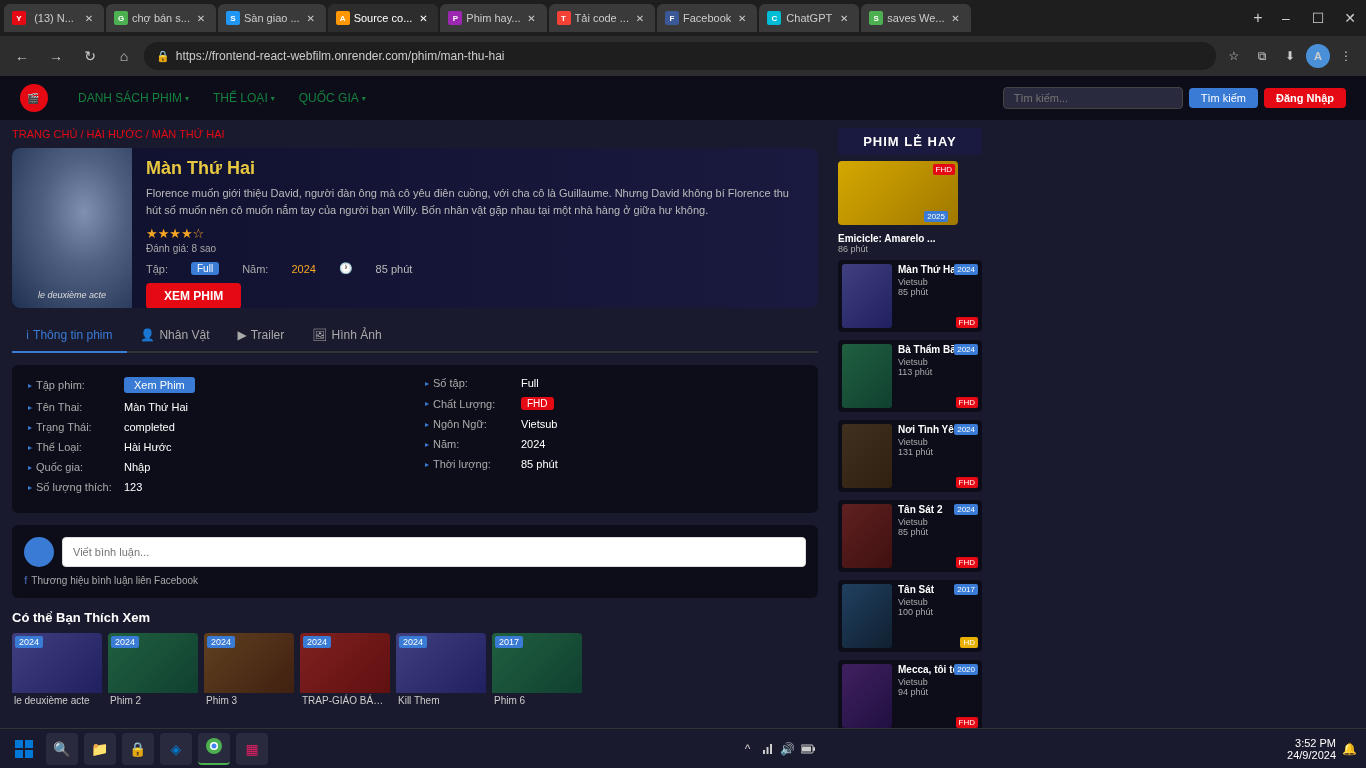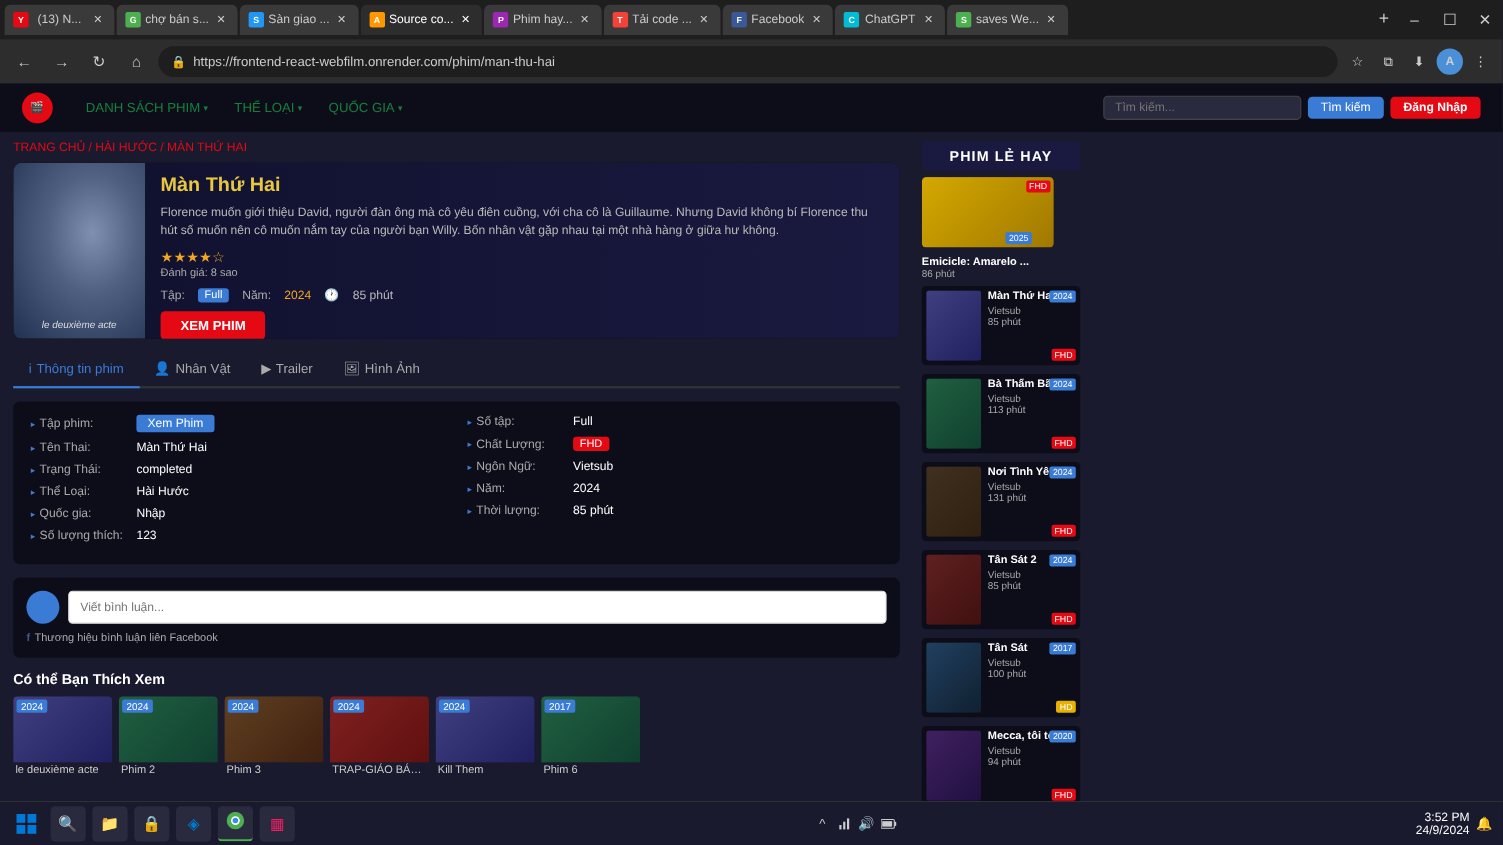--- a/index.html
+++ b/index.html
@@ -46,21 +46,21 @@
     .breadcrumb span { color: #e50914; }
 
     .movie-hero { background: #0d0d1a; border-radius: 8px; display: flex; gap: 0; overflow: hidden; height: 160px; margin-bottom: 10px; }
     .hero-poster { width: 120px; flex-shrink: 0; background: linear-gradient(135deg, #2a2a5e, #1a1a3e); display: flex; align-items: center; justify-content: center; overflow: hidden; position: relative; }
     .poster-text { font-style: italic; font-size: 9px; color: #ddd; text-align: center; }
     .hero-info { flex: 1; padding: 10px 14px; background: linear-gradient(to right, #111130, #1a1a40); }
     .hero-title { font-size: 18px; font-weight: bold; color: #e8c840; margin-bottom: 6px; }
     .hero-desc { font-size: 11px; color: #bbb; line-height: 1.5; margin-bottom: 8px; }
     .hero-stars { color: #f5a623; font-size: 13px; margin-bottom: 2px; }
     .hero-rating { font-size: 10px; color: #aaa; margin-bottom: 8px; }
-    .hero-meta { display: flex; gap: 12px; align-items: center; font-size: 11px; color: #bbb; margin-bottom: 8px; }
+    .hero-meta { display: flex; gap: 23px; align-items: center; font-size: 11px; color: #bbb; margin-bottom: 8px; }
     .meta-badge { background: #3a7bd5; color: #fff; padding: 1px 6px; border-radius: 3px; font-size: 10px; }
     .meta-year { color: #f5a623; }
     .watch-btn { background: #e50914; color: #fff; border: none; border-radius: 4px; padding: 6px 18px; cursor: pointer; font-size: 12px; font-weight: bold; }
 
     .movie-tabs { display: flex; gap: 0; border-bottom: 2px solid #333; margin-bottom: 12px; }
     .tab-item { display: flex; align-items: center; gap: 4px; padding: 8px 14px; cursor: pointer; font-size: 12px; color: #aaa; border-bottom: 2px solid transparent; margin-bottom: -2px; }
     .tab-item.active { color: #3a7bd5; border-bottom-color: #3a7bd5; }
 
     .movie-details { background: #0d0d1a; border-radius: 6px; padding: 12px 16px; display: flex; gap: 20px; margin-bottom: 12px; }
     .detail-col { flex: 1; }
@@ -105,21 +105,21 @@
     .taskbar { position: fixed; bottom: 0; left: 0; right: 0; height: 40px; background: #1a1a2e; border-top: 1px solid #333; display: flex; align-items: center; padding: 0 8px; gap: 6px; z-index: 100; }
     .start-btn { width: 32px; height: 32px; display: flex; align-items: center; justify-content: center; cursor: pointer; }
     .taskbar-app { width: 32px; height: 32px; border-radius: 4px; display: flex; align-items: center; justify-content: center; cursor: pointer; font-size: 16px; }
     .taskbar-time { margin-left: auto; text-align: right; font-size: 11px; color: #fff; }
     .taskbar-icons { display: flex; gap: 4px; align-items: center; color: #ccc; font-size: 12px; }
     .tray-icon { width: 16px; height: 16px; display: flex; align-items: center; justify-content: center; cursor: pointer; }
 
     .featured-thumb { width: 120px; height: 64px; border-radius: 4px; overflow: hidden; cursor: pointer; position: relative; margin-bottom: 8px; }
     .featured-img { width: 100%; height: 100%; background: linear-gradient(135deg, #d4a800, #a07800); }
     .featured-quality { position: absolute; top: 3px; right: 3px; background: #e50914; color: #fff; font-size: 8px; padding: 1px 3px; border-radius: 2px; }
-    .featured-year { position: absolute; bottom: 3px; right: 20px; background: #3a7bd5; color: #fff; font-size: 8px; padding: 1px 3px; border-radius: 2px; }
+    .featured-year { position: absolute; bottom: 3px; right: 10px; background: #3a7bd5; color: #fff; font-size: 8px; padding: 1px 3px; border-radius: 2px; }
     .featured-duration { font-size: 9px; color: #aaa; }
 
     .hero-poster-bg { width: 100%; height: 100%; background: 
       radial-gradient(ellipse at 60% 40%, #8090b0 0%, #506080 40%, #203050 100%); 
       display: flex; flex-direction: column; align-items: center; justify-content: flex-end; padding: 8px; }
   </style>
 </head>
 <body>
 
 <div class="browser-chrome">

